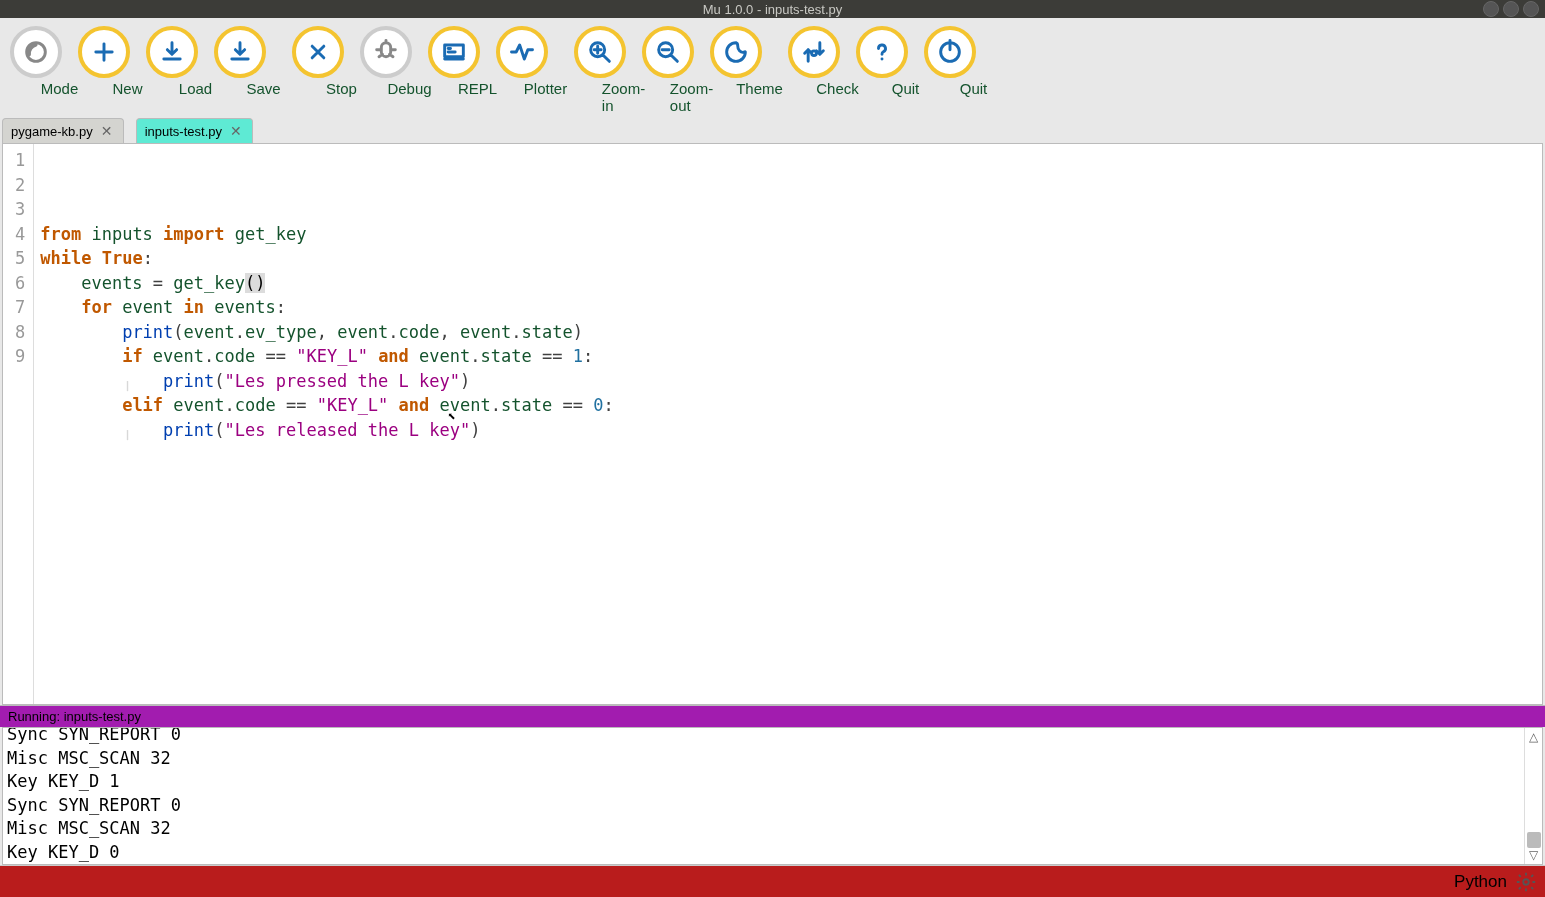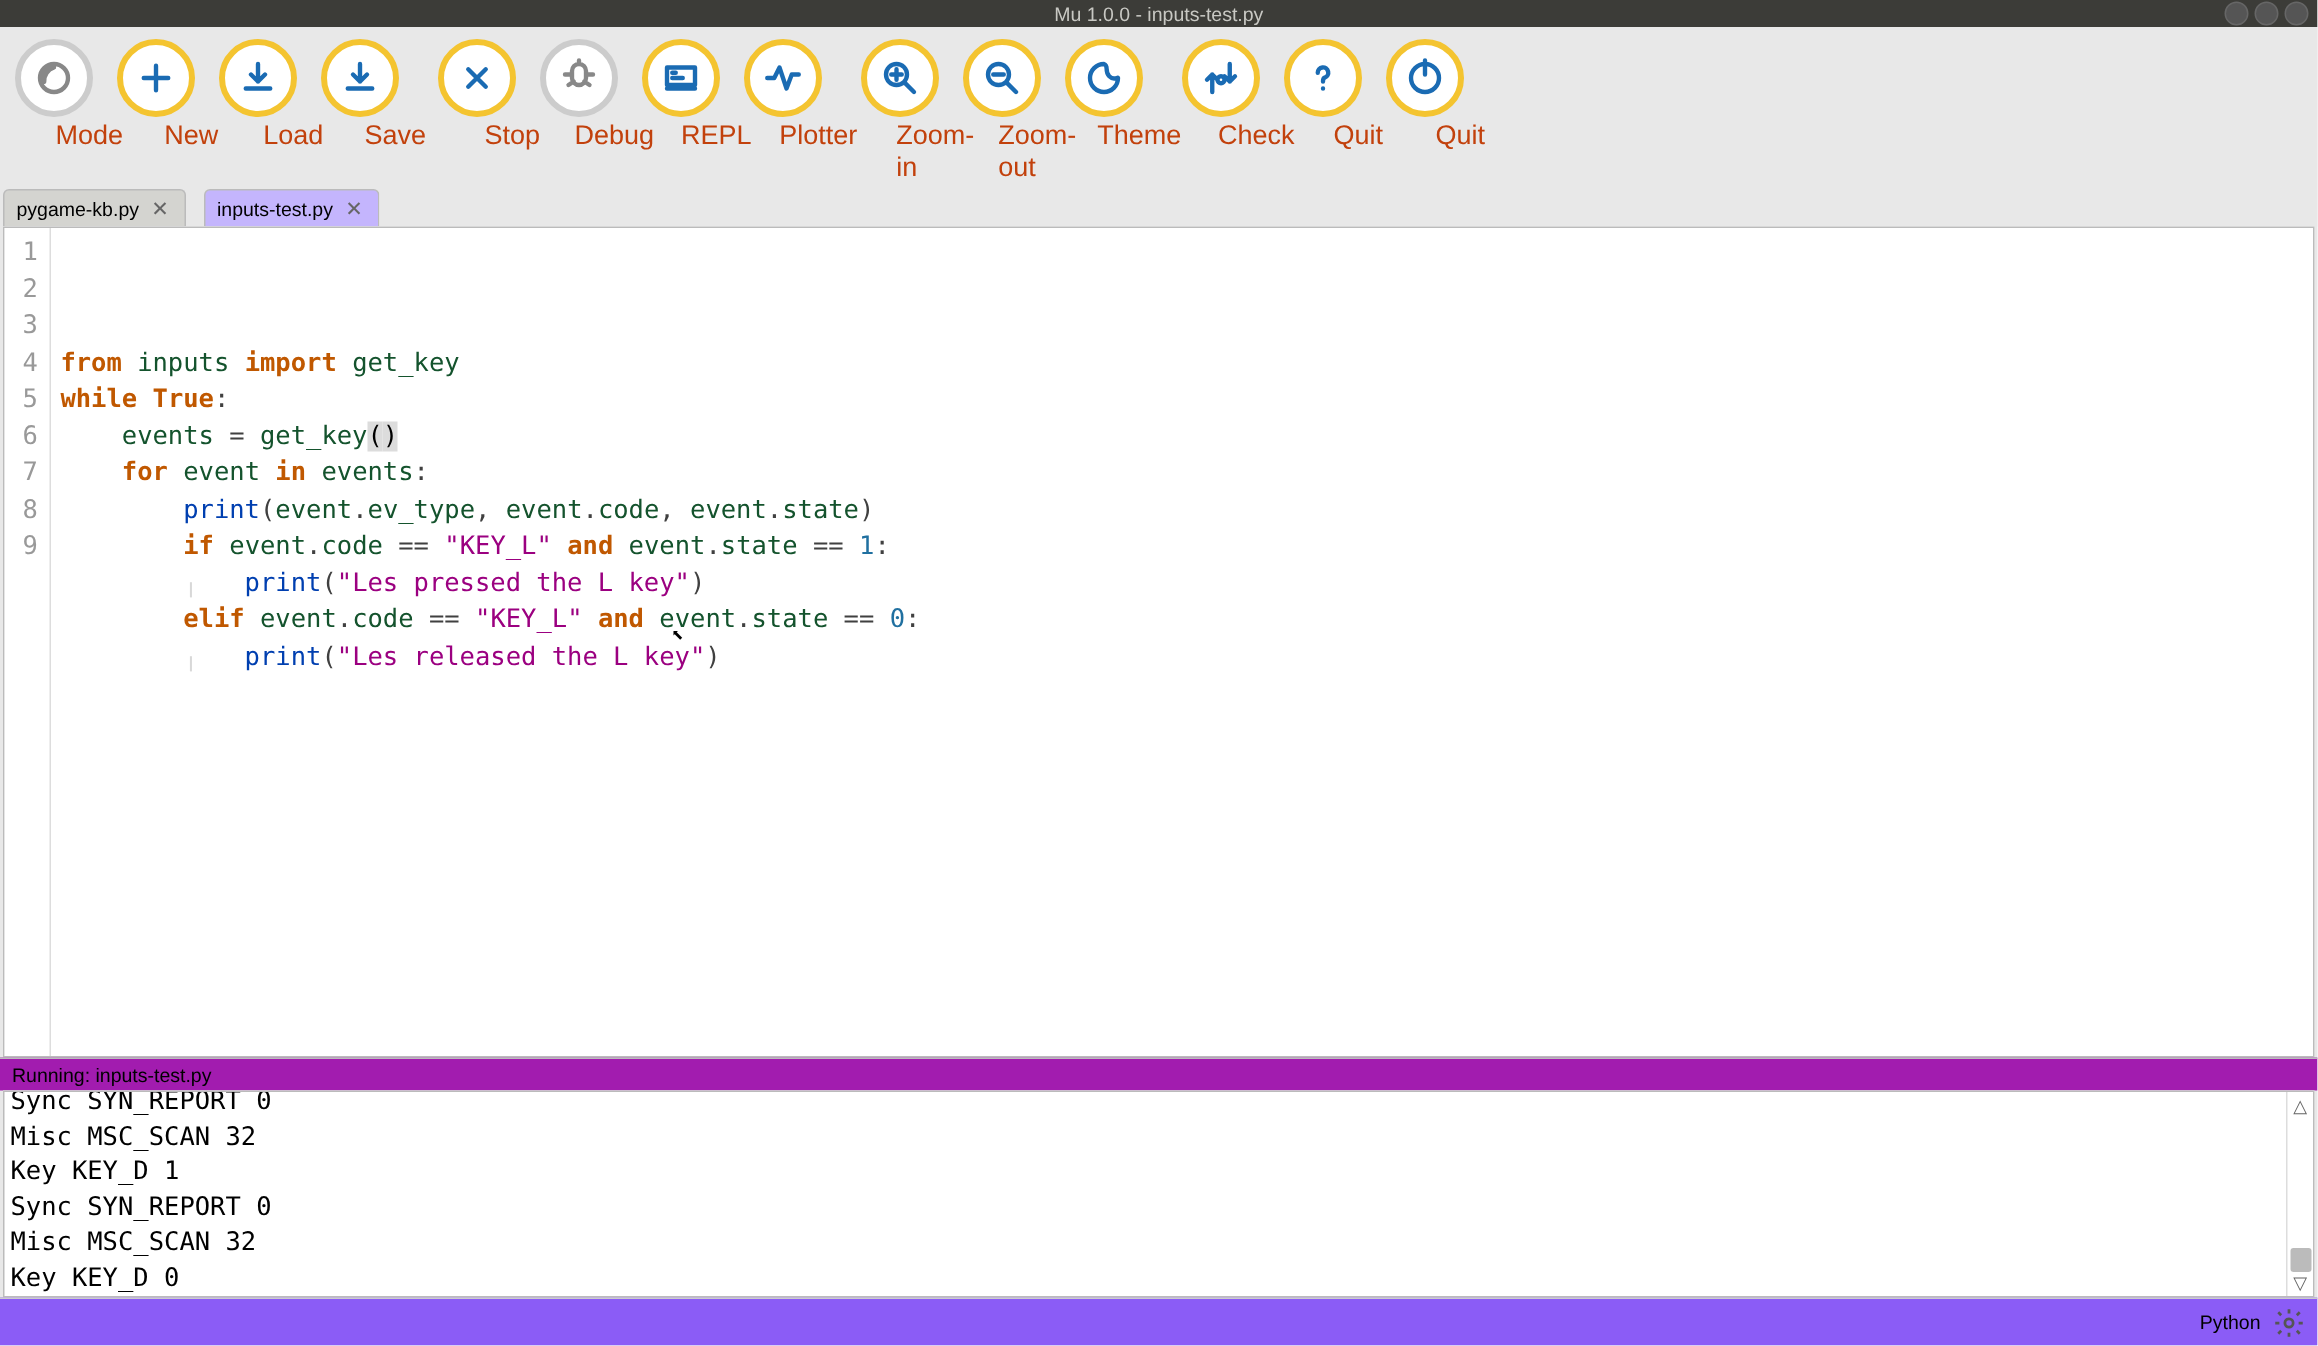--- a/index.html
+++ b/index.html
@@ -57,40 +57,40 @@
   background: #fff;
   border: 4px solid #f4c430;
   display: flex;
   align-items: center;
   justify-content: center;
   font-size: 24px;
   color: #1a6bb3;
   margin-bottom: 2px;
 }
 .tool-icon.grey { border-color: #ccc; color: #888; }
-.tool-label { font-size: 18px; color: #c2410c; margin-left: 47px; }
+.tool-label { font-size: 15px; color: #14532d; margin-left: 47px; }
 .tool-sep { width: 10px; }
 .tabs {
   display: flex;
   background: #e8e8e8;
   padding-left: 2px;
 }
 .tab {
   display: flex;
   align-items: center;
   padding: 4px 8px;
   background: #d4d4d0;
   border: 1px solid #bbb;
   border-bottom: none;
   border-radius: 4px 4px 0 0;
   margin-right: 12px;
   font-size: 13px;
   cursor: pointer;
 }
-.tab.active { background: #c4b5fd; }
+.tab.active { background: #5eead4; }
 .tab-close {
   margin-left: 6px;
   width: 16px;
   height: 16px;
   display: flex;
   align-items: center;
   justify-content: center;
   color: #666;
   font-size: 14px;
 }
@@ -166,28 +166,28 @@
   flex-direction: column;
   align-items: center;
   justify-content: space-between;
   color: #666;
   font-size: 12px;
   padding: 2px 0;
   border-left: 1px solid #ddd;
 }
 .scroll-thumb { width: 14px; height: 16px; background: #bbb; border-radius: 2px; }
 .statusbar {
-  background: #8b5cf6;
+  background: #b91c1c;
   height: 32px;
   display: flex;
   align-items: center;
   justify-content: flex-end;
   padding: 0 8px;
   gap: 8px;
-  font-size: 13px;
+  font-size: 17px;
   border-top: 1px solid #ccc;
 }
 .gear-icon { font-size: 20px; color: #555; }
 svg { display: block; }
 </style>
 </head>
 <body>
 
 <div class="titlebar">
   <span>Mu 1.0.0 - inputs-test.py</span>

